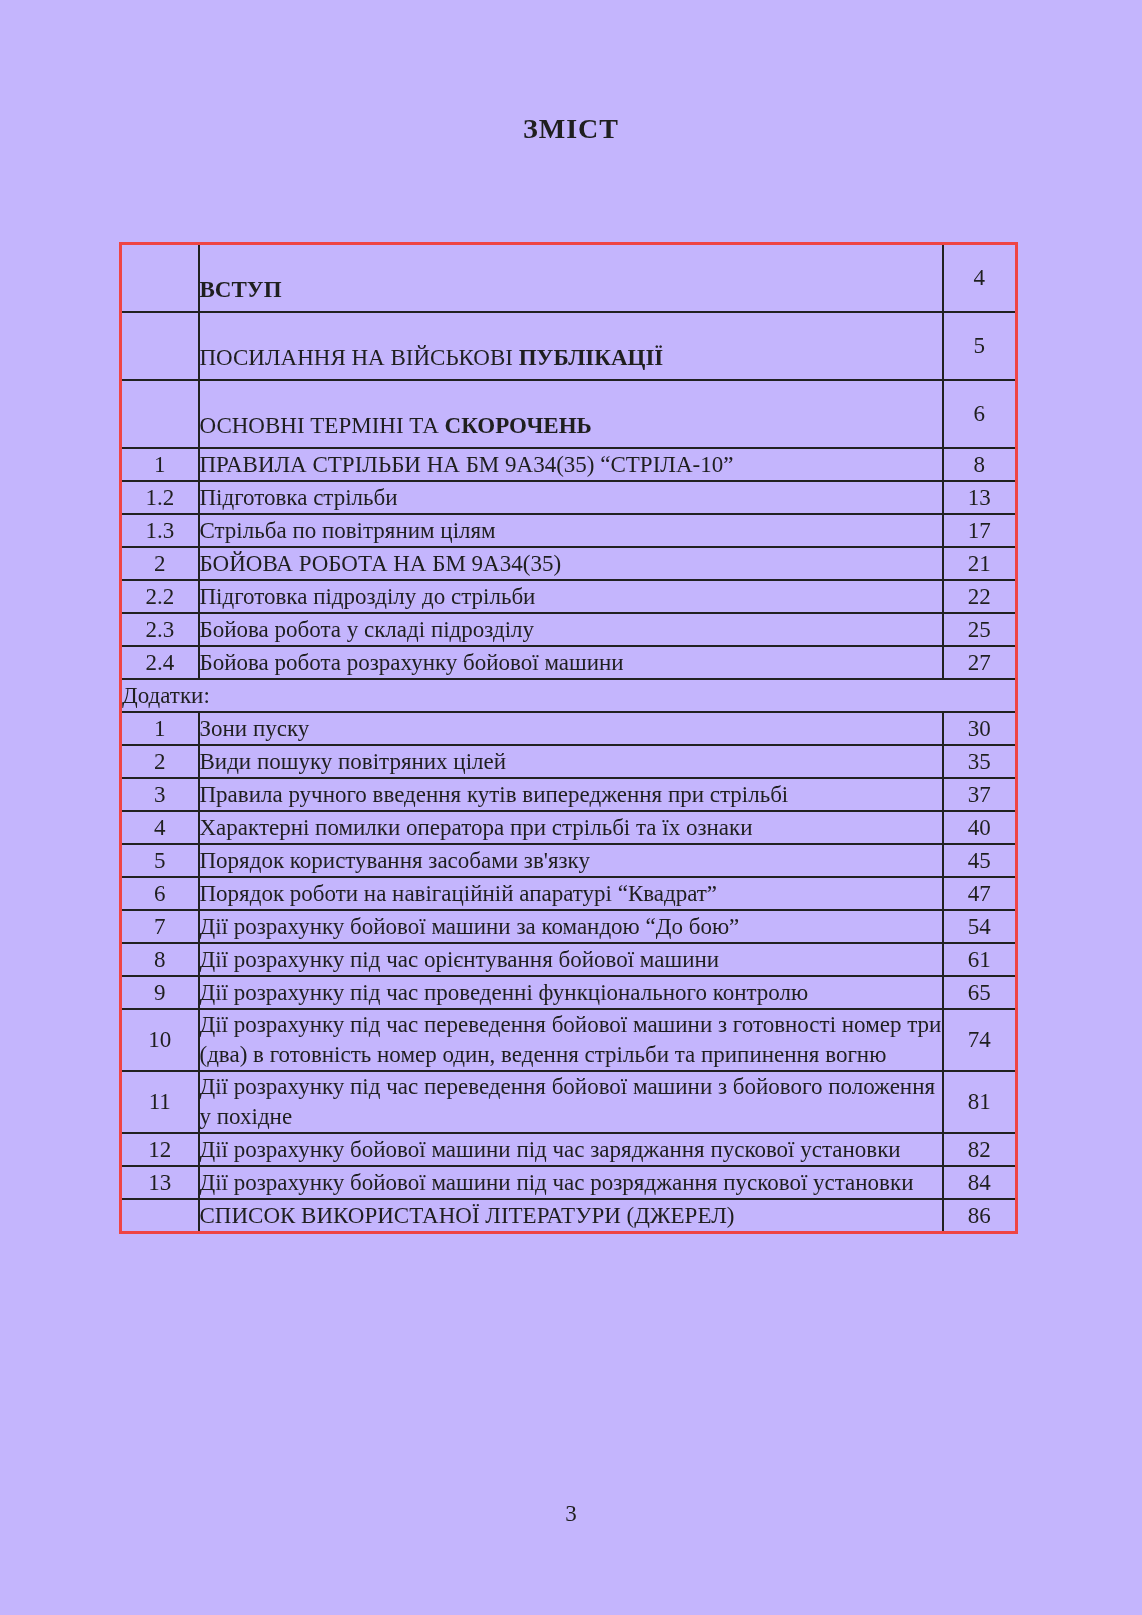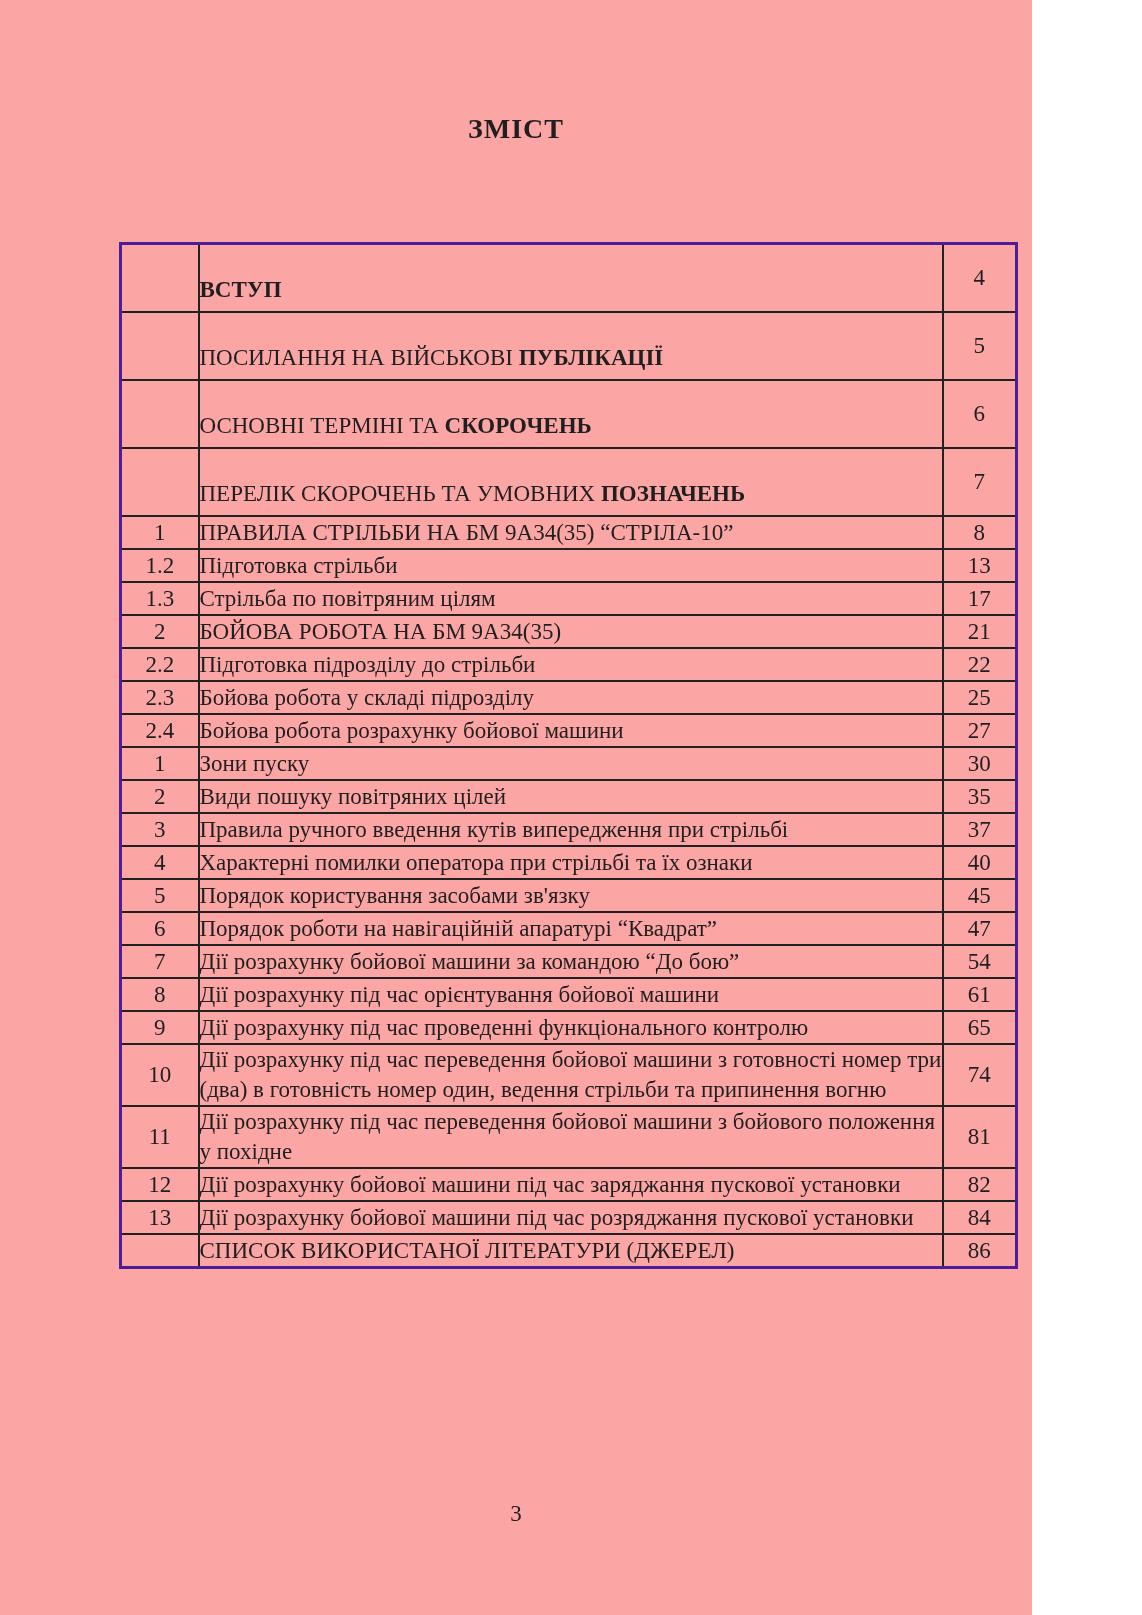--- a/index.html
+++ b/index.html
@@ -1,21 +1,21 @@
 <!DOCTYPE html>
 <html><head>
 <meta charset="utf-8">
 <style>
   html, body { margin: 0; padding: 0; }
   body { background: #ffffff; }
   .page {
     position: relative;
-    width: 1032px;
+    width: 1142px;
     height: 1615px;
-    background: #fca5a5;
+    background: #c4b5fd;
     color: #1f1f1f;
     font-family: "Liberation Serif", serif;
     overflow: hidden;
   }
   .doc-title {
     position: absolute;
     top: 114px;
     left: 0;
     right: 0;
     margin: 0;
@@ -25,21 +25,21 @@
     font-weight: bold;
     letter-spacing: 1px;
   }
   table.toc {
     position: absolute;
     left: 119px;
     top: 242px;
     width: 899px;
     border-collapse: collapse;
     table-layout: fixed;
-    border: 3px solid #4c1d95;
+    border: 3px solid #ef4444;
     font-size: 23px;
     line-height: 30px;
     color: #1f1f1f;
   }
   table.toc td {
     border: 2px solid #212121;
     padding: 0;
     vertical-align: middle;
     overflow: hidden;
   }
@@ -95,25 +95,20 @@
         <tr class="tall">
           <td class="num-cell"></td>
           <td class="title-cell"><span>ПОСИЛАННЯ НА ВІЙСЬКОВІ </span><span class="bold">ПУБЛІКАЦІЇ</span></td>
           <td class="page-cell">5</td>
         </tr>
         <tr class="tall">
           <td class="num-cell"></td>
           <td class="title-cell"><span>ОСНОВНІ ТЕРМІНІ ТА </span><span class="bold">СКОРОЧЕНЬ</span></td>
           <td class="page-cell">6</td>
         </tr>
-        <tr class="tall">
-          <td class="num-cell"></td>
-          <td class="title-cell"><span>ПЕРЕЛІК СКОРОЧЕНЬ ТА УМОВНИХ </span><span class="bold">ПОЗНАЧЕНЬ</span></td>
-          <td class="page-cell">7</td>
-        </tr>
         <tr class="regular">
           <td class="num-cell">1</td>
           <td class="title-cell"><span>ПРАВИЛА СТРІЛЬБИ НА БМ 9А34(35) “СТРІЛА-10”</span><span class="bold"></span></td>
           <td class="page-cell">8</td>
         </tr>
         <tr class="regular">
           <td class="num-cell">1.2</td>
           <td class="title-cell"><span>Підготовка стрільби</span><span class="bold"></span></td>
           <td class="page-cell">13</td>
         </tr>
@@ -135,20 +130,23 @@
         <tr class="regular">
           <td class="num-cell">2.3</td>
           <td class="title-cell"><span>Бойова робота у складі підрозділу</span><span class="bold"></span></td>
           <td class="page-cell">25</td>
         </tr>
         <tr class="regular">
           <td class="num-cell">2.4</td>
           <td class="title-cell"><span>Бойова робота розрахунку бойової машини</span><span class="bold"></span></td>
           <td class="page-cell">27</td>
         </tr>
+        <tr class="span">
+          <td class="span-cell" colspan="3">Додатки:</td>
+        </tr>
         <tr class="regular">
           <td class="num-cell">1</td>
           <td class="title-cell"><span>Зони пуску</span><span class="bold"></span></td>
           <td class="page-cell">30</td>
         </tr>
         <tr class="regular">
           <td class="num-cell">2</td>
           <td class="title-cell"><span>Види пошуку повітряних цілей</span><span class="bold"></span></td>
           <td class="page-cell">35</td>
         </tr>

